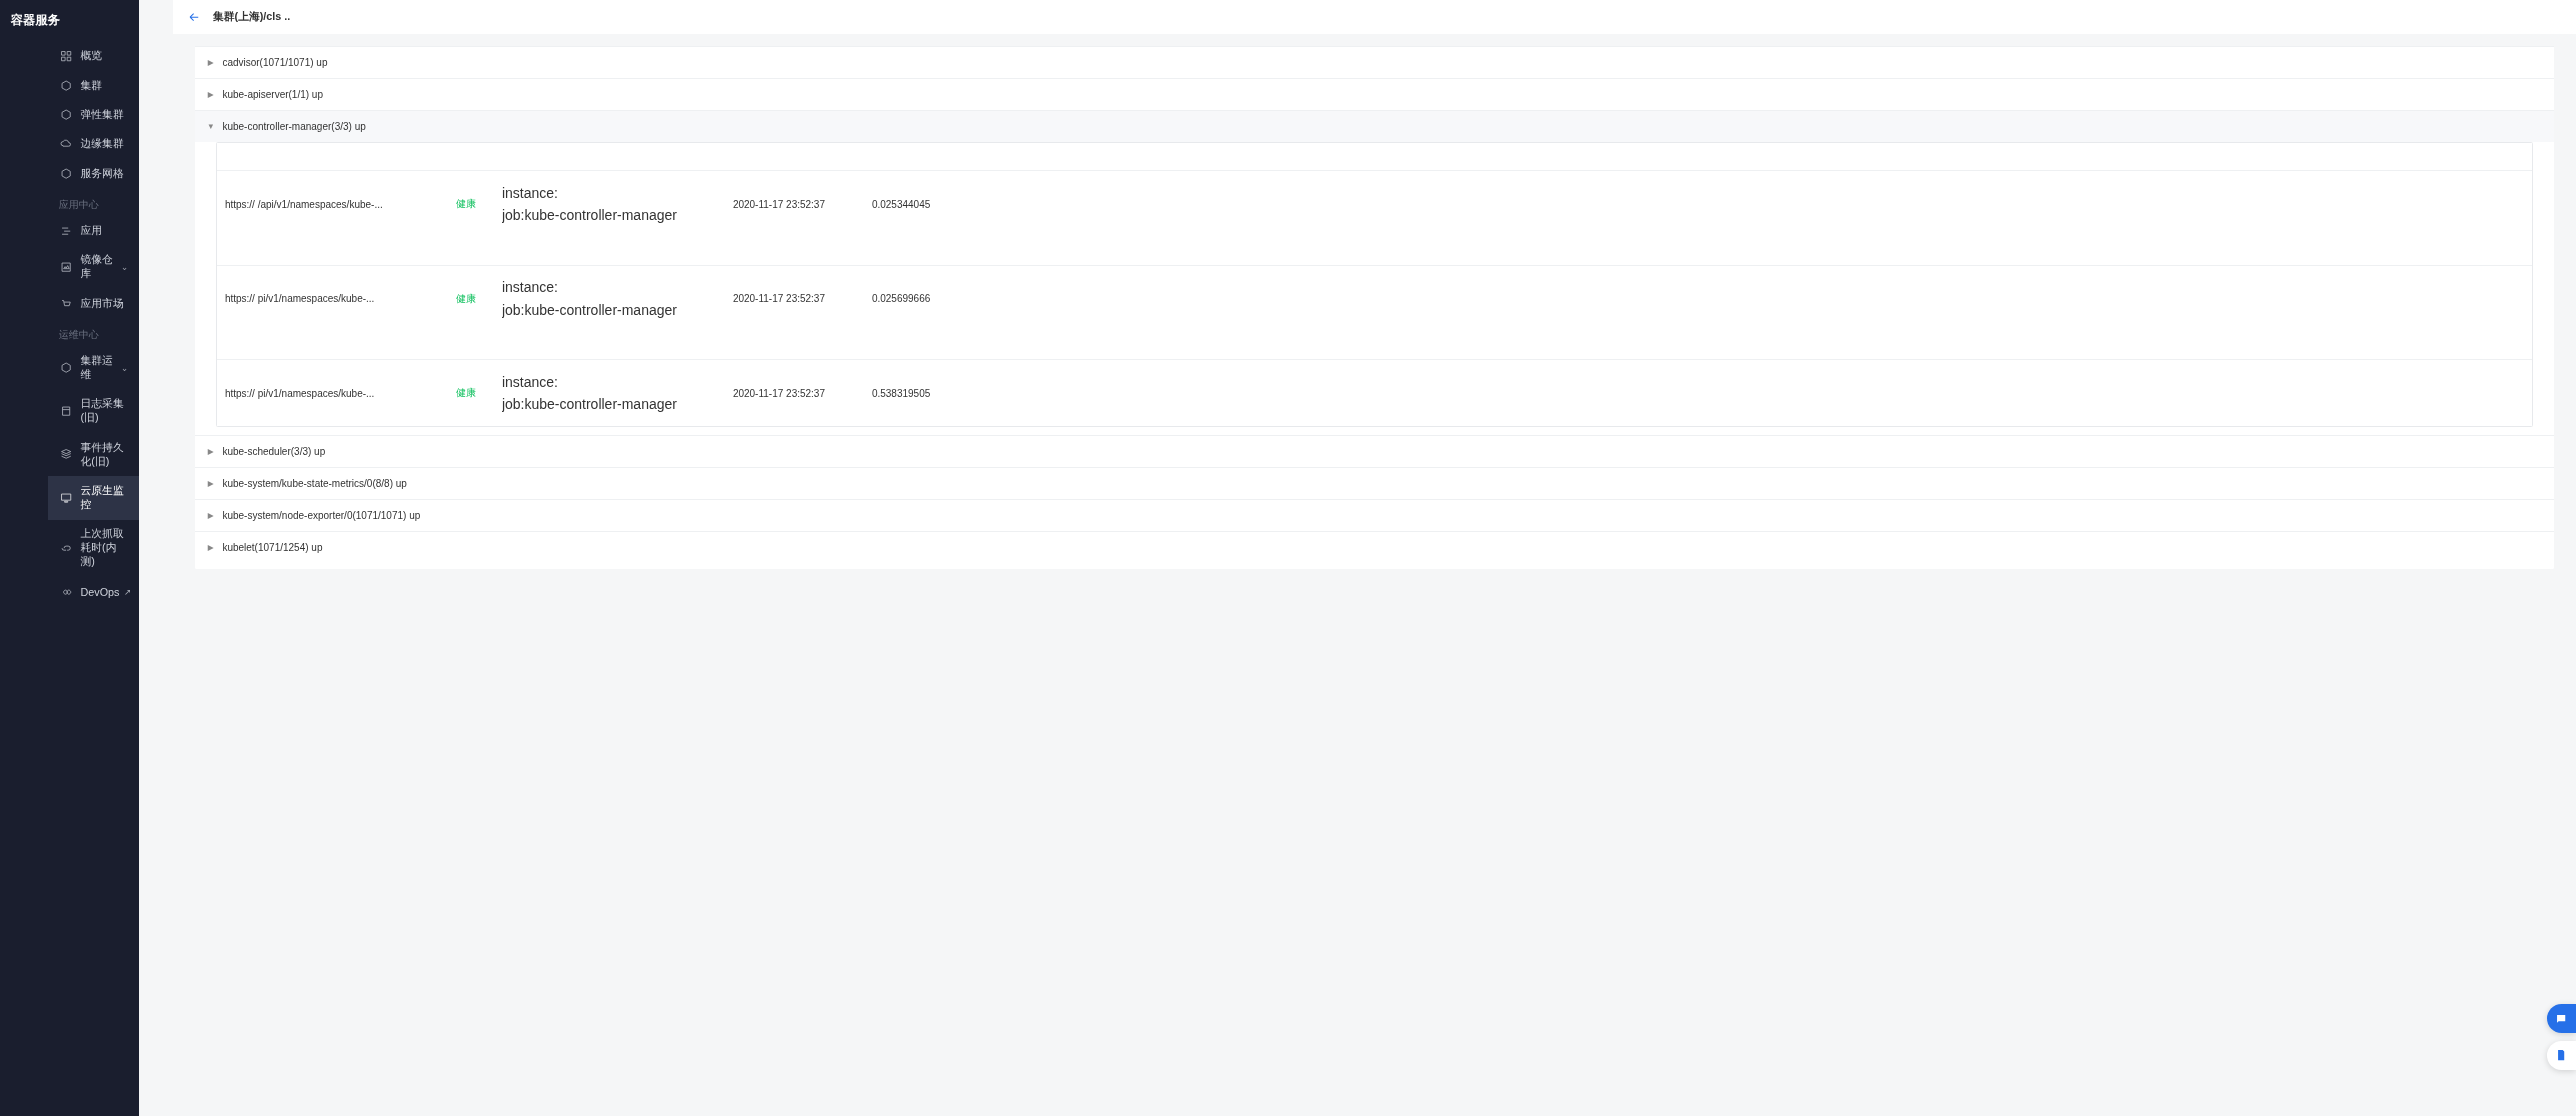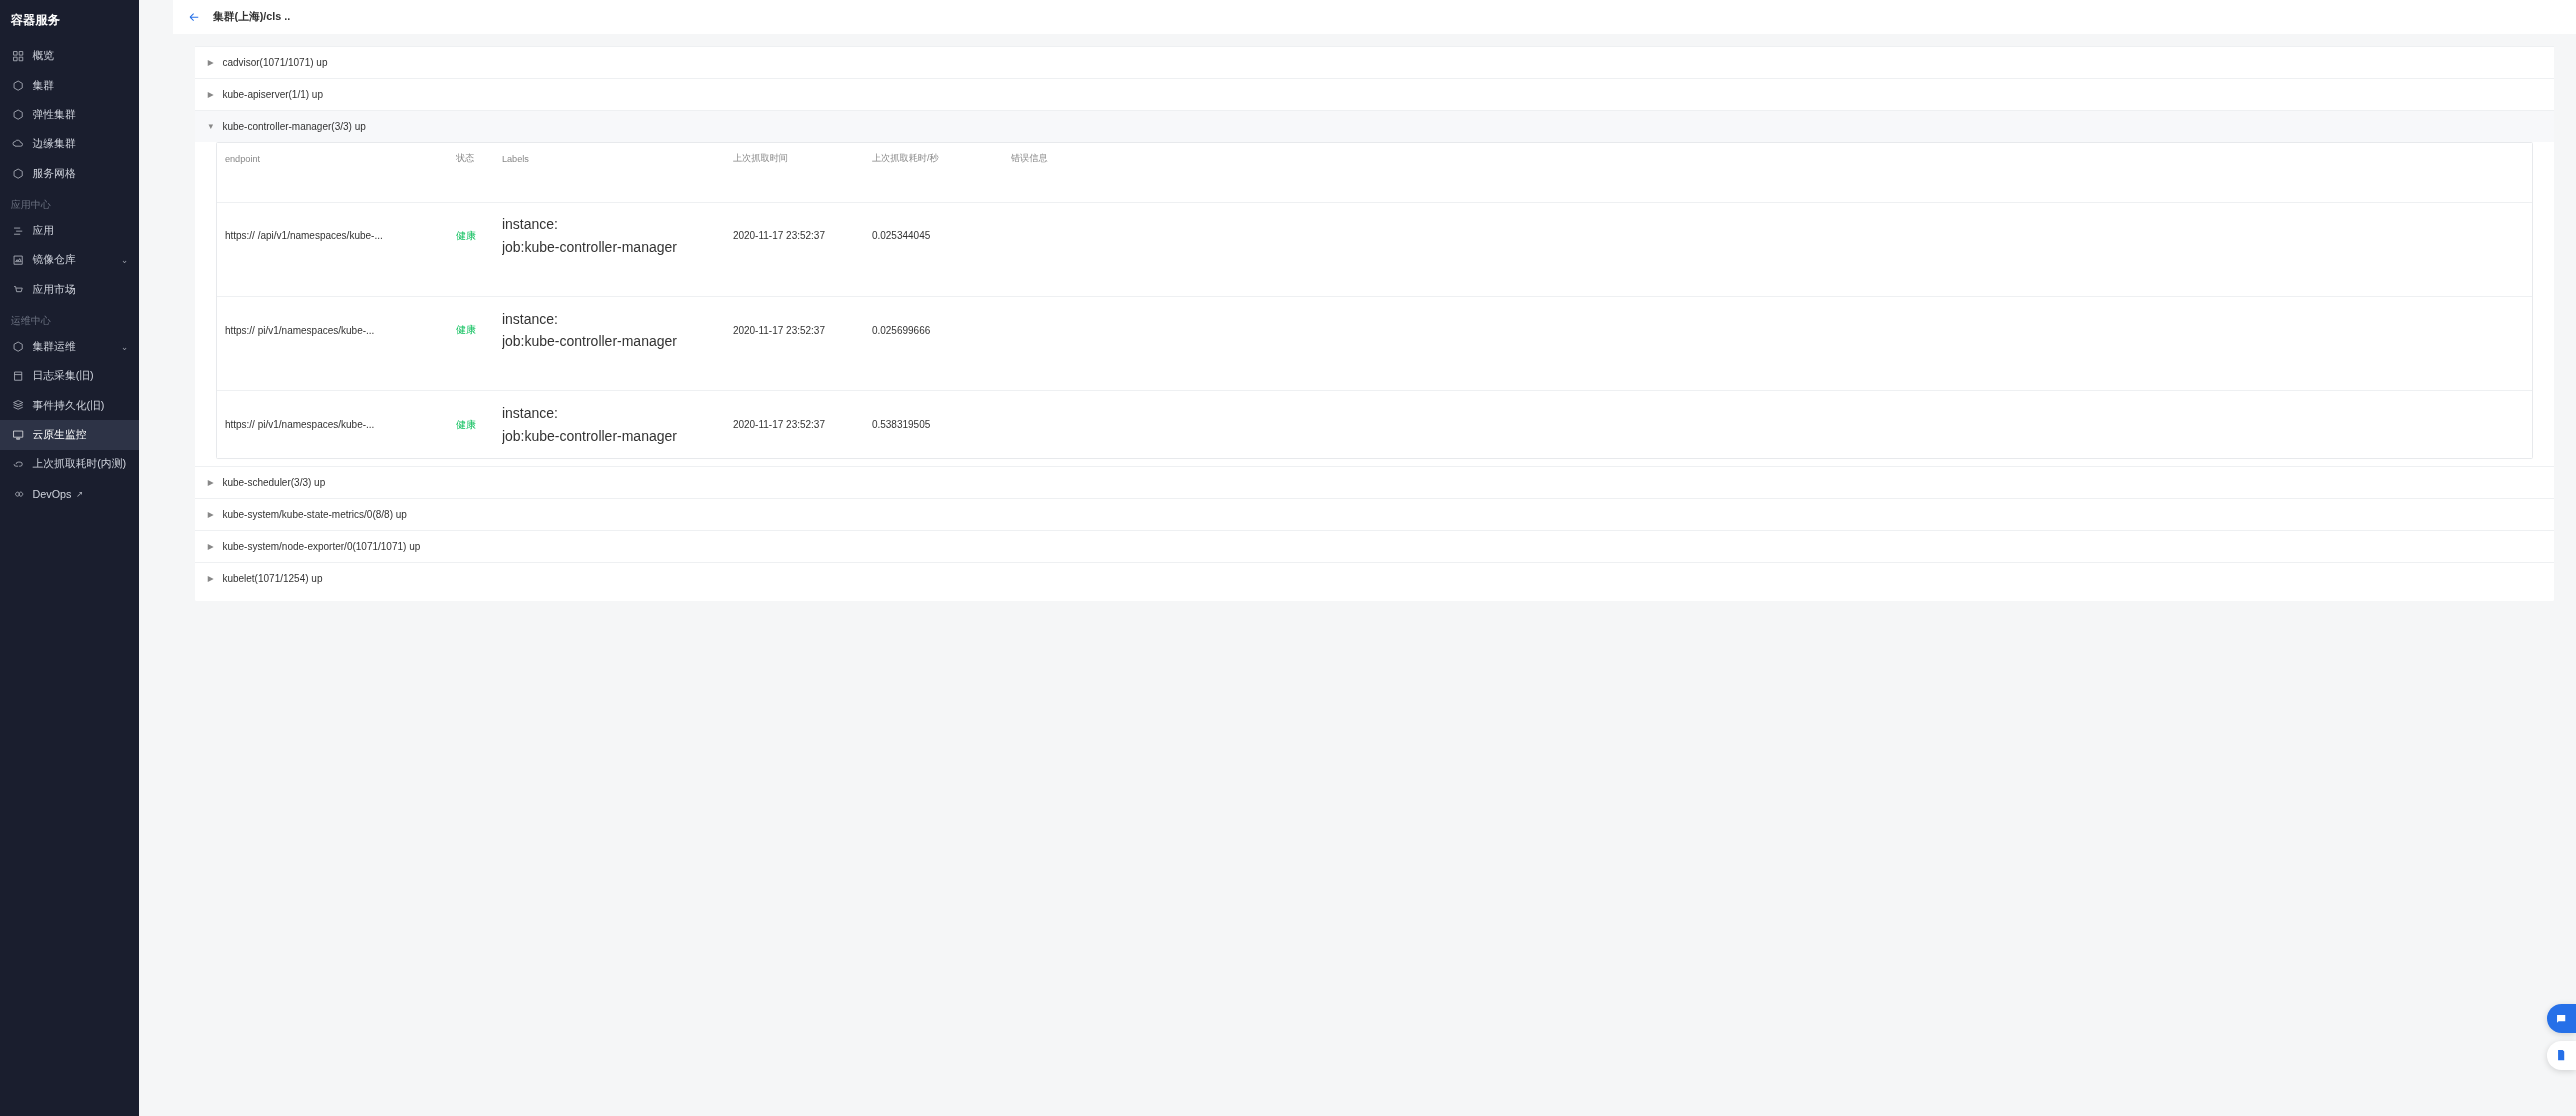--- a/index.html
+++ b/index.html
@@ -2,21 +2,21 @@
 <html style="font-size:12.3px"><head>
 <meta charset="utf-8">
 <style>
 * { margin: 0; padding: 0; box-sizing: border-box; }
 body { font-family: -apple-system, BlinkMacSystemFont, "Segoe UI", "PingFang SC", "Microsoft YaHei", sans-serif; font-size: 10px; color: #333; background: #f5f6f7; }
 .app { display: flex; height: 100vh; }
 
 
 .sidebar { width: 139px; background: #1a1e2e; color: #fff; flex-shrink: 0; display: flex; flex-direction: column; }
 .sidebar-title { padding: 12.3px 10.8px; font-size: 12.3px; font-weight: 600; }
-.sidebar-items { flex: 1; overflow: auto; }
+.sidebar-items { flex: 1; overflow: auto; margin-left: 48px; }
 .sidebar-item { display: flex; align-items: center; padding: 7.7px 10.8px; color: #cfd3dc; cursor: pointer; font-size: 10.8px; }
 .sidebar-item.active { background: #2d3346; color: #fff; }
 .sidebar-item .icon { width: 14px; height: 14px; margin-right: 7.7px; display: inline-flex; align-items: center; justify-content: center; flex-shrink: 0; opacity: .85; }
 .sidebar-item .chev { margin-left: auto; font-size: 8.5px; opacity: .7; }
 .sidebar-sect { padding: 9.2px 10.8px 4.6px; font-size: 10px; color: #6b7180; }
 .ext-icon { margin-left: 4.6px; font-size: 8.5px; opacity: .8; }
 
 
 .main { flex: 1; display: flex; flex-direction: column; overflow: hidden; padding-left: 34px; }
 .topbar { height: 34px; background: #fff; display: flex; align-items: center; padding: 0 15.4px; font-size: 10.8px; }
@@ -202,28 +202,20 @@
             <div class="job-row">
               <span class="caret">▶</span>
               <span class="job-name">kube-apiserver(1/1) up</span>
             </div>
             <div class="job-row expanded">
               <span class="caret">▼</span>
               <span class="job-name">kube-controller-manager(3/3) up</span>
             </div>
             <div class="inner-wrap">
               <div class="inner-table">
-                <div class="it-head">
-                  <div class="col-ep">endpoint</div>
-                  <div class="col-st">状态</div>
-                  <div class="col-lb">Labels</div>
-                  <div class="col-tm">上次抓取时间</div>
-                  <div class="col-dr">上次抓取耗时/秒</div>
-                  <div class="col-er">错误信息</div>
-                </div>
                 <div class="it-row">
                   <div class="col-ep">https://             /api/v1/namespaces/kube-...</div>
                   <div class="col-st healthy">健康</div>
                   <div class="col-lb">
                     <div class="lbl-line">instance:                   </div>
                     <div class="lbl-line">job:kube-controller-manager</div>
                   </div>
                   <div class="col-tm">2020-11-17 23:52:37</div>
                   <div class="col-dr">0.025344045</div>
                   <div class="col-er"></div>

